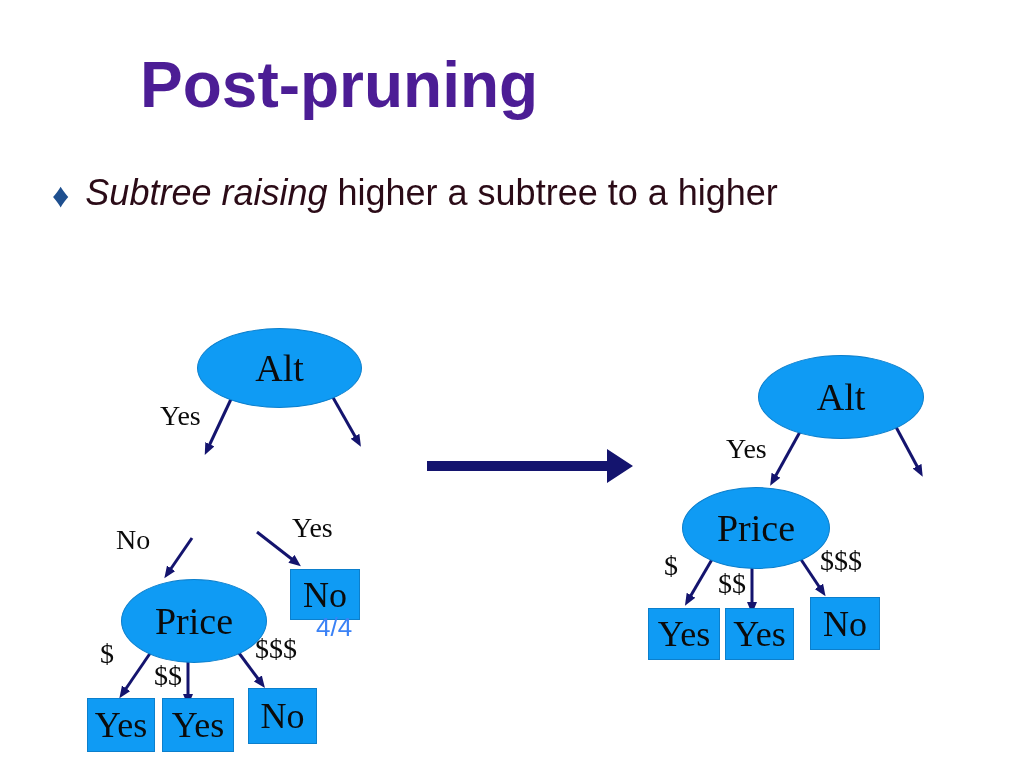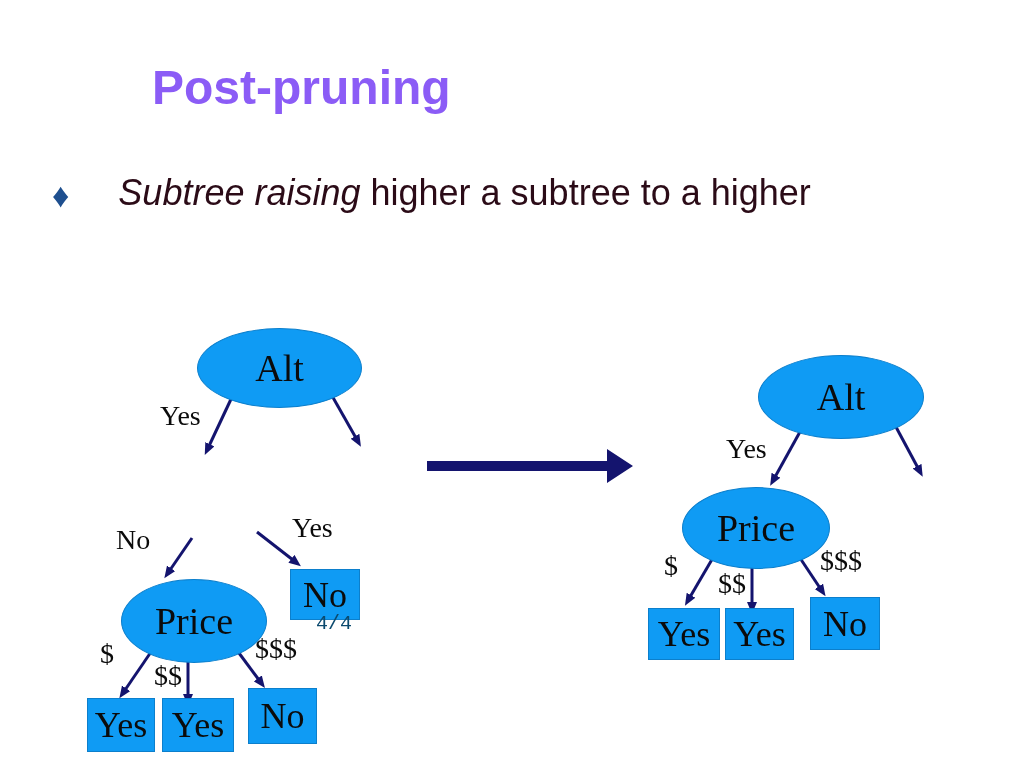--- a/index.html
+++ b/index.html
@@ -1,49 +1,49 @@
 <!DOCTYPE html>
 <html><head>
 <meta charset="utf-8">
 <style>
   html,body{margin:0;padding:0;background:#888;}
   .slide{
     position:relative;width:1024px;height:768px;background:#ffffff;
     overflow:hidden;font-family:"Liberation Sans",sans-serif;
   }
   .title{
-    position:absolute;left:140px;top:48px;margin:12px;
-    font-size:48px;font-weight:bold;color:#8b5cf6;letter-spacing:0px;
+    position:absolute;left:140px;top:48px;margin:0;
+    font-size:64px;font-weight:bold;color:#4c1d95;letter-spacing:0px;
     font-family:"Liberation Sans",sans-serif;white-space:nowrap;
   }
   .bullet-row{position:absolute;left:52px;top:170px;width:930px;display:flex;}
   .diamond{
     flex:0 0 auto;color:#1e4f8f;font-size:34px;line-height:46px;
     margin-right:16px;margin-top:2px;
   }
   .bullet-text{
     color:#2b0b17;font-size:36px;line-height:46px;
     font-family:"Liberation Sans",sans-serif;
   }
-  .bullet-text .ital{font-style:italic;margin-left:33px;}
+  .bullet-text .ital{font-style:italic;}
   
   .node{
     position:absolute;display:flex;align-items:center;justify-content:center;
     background:#0f9bf4;color:#0b0b0b;
     font-family:"Liberation Serif",serif;
   }
   .ellipse{border-radius:50%;border:1.5px solid #0c7fcc;font-size:38px;}
   .rectangle{border:1px solid #0c7fcc;font-size:36px;}
   .edge-label{
     position:absolute;color:#0b0b0b;font-size:28px;white-space:nowrap;
     font-family:"Liberation Serif",serif;line-height:1;
   }
   .count-label{
-    position:absolute;color:#0c4a6e;font-size:20px;white-space:nowrap;
-    font-family:Liberation Mono, monospace;line-height:1;
+    position:absolute;color:#3b82f6;font-size:26px;white-space:nowrap;
+    font-family:Liberation Sans, sans-serif;line-height:1;
   }
   .edges{position:absolute;left:0;top:0;pointer-events:none;}
 </style>
 </head>
 <body>
 
 <div class="slide">
 
   <h1 class="title">Post-pruning</h1>
 

